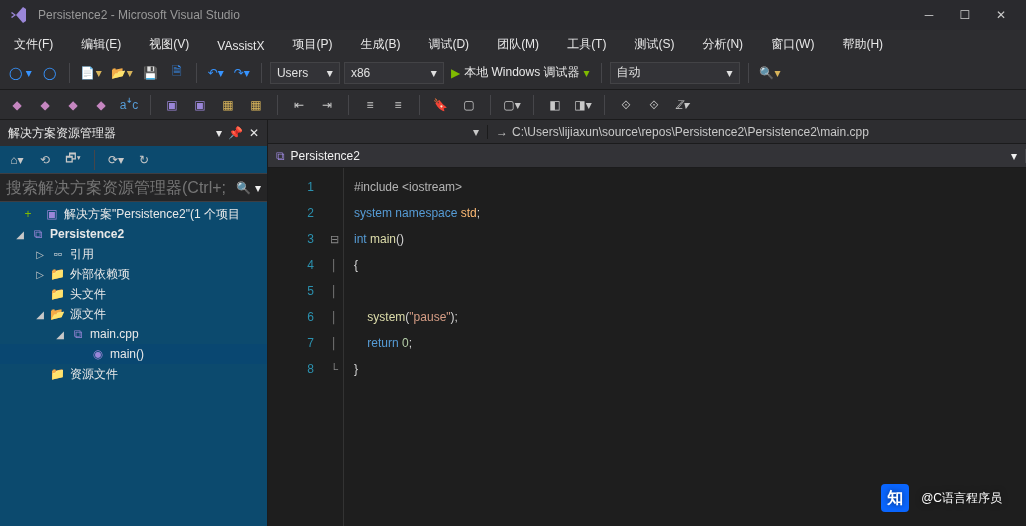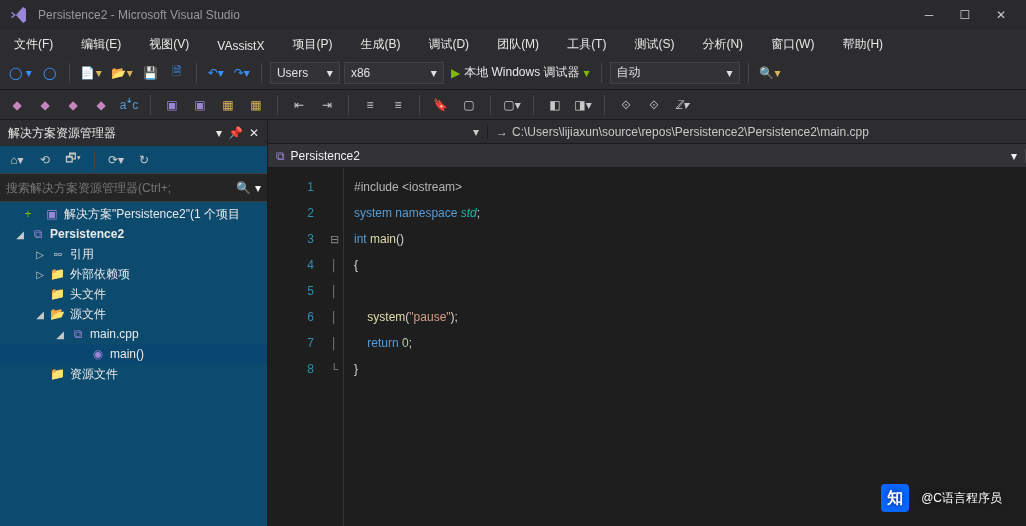--- a/index.html
+++ b/index.html
@@ -17,39 +17,39 @@
 .play{color:#7fba00}
 .sep{width:1px;height:20px;background:#46464a;margin:0 4px}
 .toolbar2{height:30px;display:flex;align-items:center;padding:0 6px;gap:6px;background:#2d2d30;border-bottom:1px solid #1b1b1c}
 .tb2btn{width:22px;height:22px;display:flex;align-items:center;justify-content:center;color:#c8c8c8;cursor:pointer}
 .main{flex:1;display:flex;overflow:hidden}
 .sidebar{width:268px;background:#0c4a6e;display:flex;flex-direction:column;border-right:1px solid #1b1b1c}
 .panel-header{height:26px;display:flex;align-items:center;padding:0 8px;background:#2d2d30;color:#e8e8e8;gap:6px}
 .panel-header .r{margin-left:auto;display:flex;gap:6px}
 .panel-tools{height:28px;display:flex;align-items:center;padding:0 6px;gap:6px;border-bottom:1px solid #3e3e42}
 .search-box{height:28px;display:flex;align-items:center;padding:0 6px;background:#252526;border-bottom:1px solid #3e3e42}
-.search-box input{flex:1;background:transparent;border:none;color:#999;outline:none;font-size:12px}
+.search-box input{flex:1;background:transparent;border:none;color:#999;outline:none;font-size:16px}
 .tree{flex:1;overflow:auto;padding:2px 0}
 .node{display:flex;align-items:center;height:20px;padding-left:4px;color:#e8e8e8;cursor:pointer;white-space:nowrap}
 .node.sel{background:#094771}
 .node .exp{width:12px;display:inline-flex;justify-content:center;color:#c8c8c8;font-size:10px}
 .node .ico{width:16px;height:16px;display:inline-flex;align-items:center;justify-content:center;margin:0 4px}
 .editor{flex:1;display:flex;flex-direction:column;background:#1e1e1e}
 .crumbs{height:24px;display:flex;align-items:center;background:#2d2d30;border-bottom:1px solid #1b1b1c;color:#c8c8c8}
 .crumb-left{width:220px;border-right:1px solid #1b1b1c;padding:0 8px;display:flex;justify-content:flex-end;align-items:center}
 .crumb-main{flex:1;padding:0 8px;display:flex;align-items:center;gap:4px}
 .scopebar{height:24px;display:flex;align-items:center;background:#333337;border-bottom:1px solid #1b1b1c}
 .scope-l{flex:1;display:flex;align-items:center;padding:0 8px;gap:6px;border-right:1px solid #46464a}
 .scope-r{width:220px;padding:0 10px;color:#ccc}
 .code{flex:1;display:flex;font-family:Consolas,monospace;font-size:16px;background:#1e1e1e}
 .gutter{width:58px;text-align:right;padding:6px 12px 0 0;color:#2b91af;line-height:26px}
 .fold{width:18px;padding:6px 0 0 0;line-height:26px;color:#888;text-align:center;font-size:11px;border-right:1px solid #333}
 .lines{flex:1;padding:6px 0 0 10px;line-height:26px;white-space:pre}
 .kw{color:#569cd6}
-.type{color:#14b8a6;font-style:italic}
+.type{color:#fdba74;}
 .fn{color:#dcdcaa;}
 .str{color:#d69d85}
 .num{color:#b5cea8}
 .pun{color:#d4d4d4}
 .op{color:#b4b4b4}
 .watermark{position:fixed;bottom:14px;right:24px;color:#fff;font-size:22px;display:flex;align-items:center;gap:12px;text-shadow:0 0 6px rgba(0,0,0,.6)}
 .zh-logo{width:28px;height:28px;background:#0a66ff;color:#fff;display:flex;align-items:center;justify-content:center;font-weight:bold;border-radius:4px;font-size:16px}
 </style>
 </head>
 <body>

